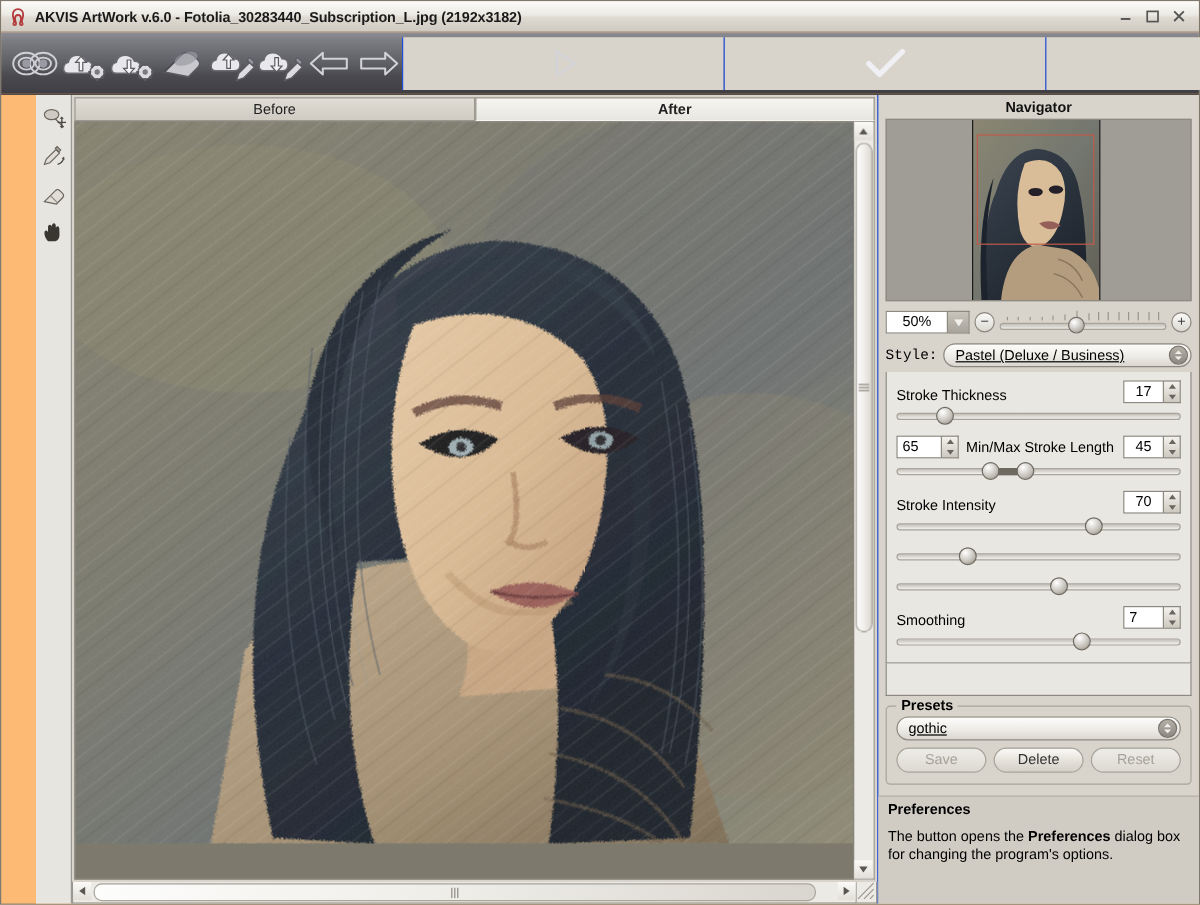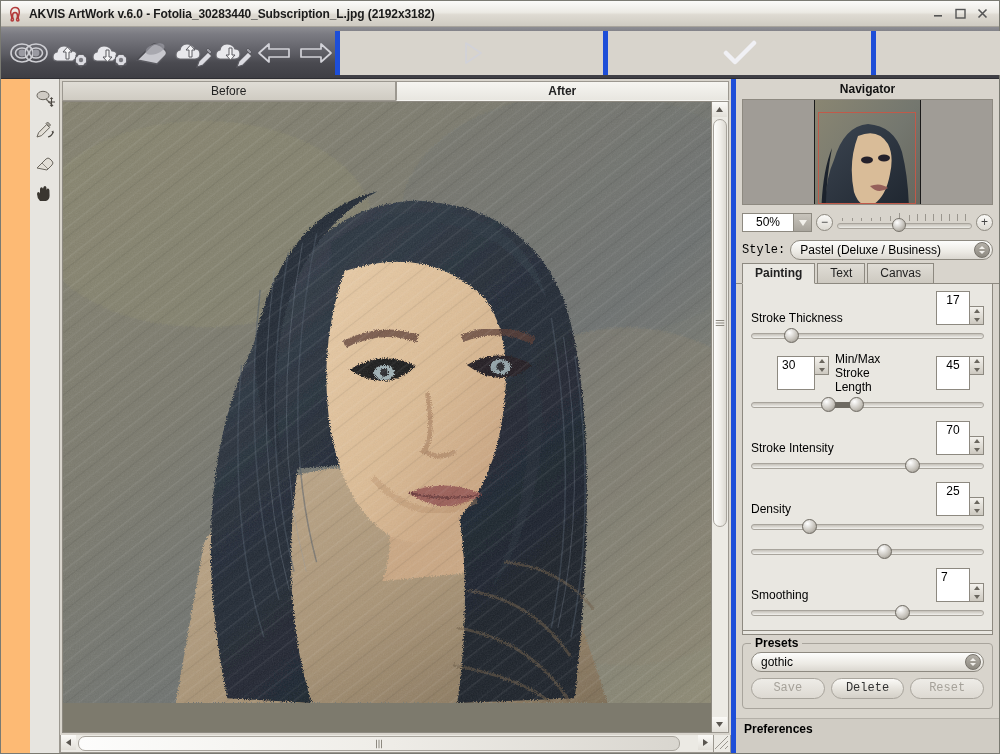--- a/index.html
+++ b/index.html
@@ -75,21 +75,21 @@
               align-items:center; justify-content:center; cursor:pointer;
               background:linear-gradient(to bottom,#fbfaf7,#e2dfd8); }
   .sb-thumb { position:absolute; cursor:pointer;
               background:linear-gradient(to right,#fdfdfc,#efedE8,#d9d6cf);
               border:1px solid #a8a49c; border-radius:7px; }
   .sb-thumb.v { background:linear-gradient(to right,#fdfdfc,#f1efea,#dcd9d2); }
   .sb-grip { position:absolute; }
 
   
   .right { width:268px; flex:0 0 268px; background:#d8d4cc;
-           border-left:5px solid #1d4ed8; display:flex; flex-direction:column;
+           border-left:1px solid #1d4ed8; display:flex; flex-direction:column;
            padding:0; }
   .nav-title { text-align:center; font-weight:bold; font-size:12px; padding:3px 0 3px;
                color:#111; }
   .nav-box { margin:0 6px; height:152px; border:1px solid #8d8980; background:#a09c96;
              position:relative; overflow:hidden; }
   .nav-img { position:absolute; left:71px; top:0; width:106px; height:152px; }
   .nav-rect { position:absolute; border:1px solid #c05a4a; left:75px; top:12px;
               width:98px; height:92px; cursor:move; }
   .nav-line { position:absolute; top:0; bottom:0; width:1px; background:#1a1a1a; }
 
@@ -112,43 +112,43 @@
   .zhandle { position:absolute; width:14px; height:14px; border-radius:50%;
              top:5px; background:radial-gradient(circle at 35% 30%,#fff,#b6b2aa 70%,#8d8980);
              border:1px solid #77736b; cursor:pointer; }
 
   .stylerow { display:flex; align-items:center; gap:5px; padding:2px 6px 4px; }
   .stylelabel { font-size:12px;font-family:Liberation Mono, monospace; }
   .combo { flex:1 1 auto; height:20px; border:1px solid #8d8980; border-radius:10px;
            background:linear-gradient(to bottom,#fdfdfc,#eceae4 60%,#dad7d0);
            display:flex; align-items:center; padding:0 2px 0 9px; cursor:pointer;
            font-size:12px; position:relative; }
-  .combo .txt { flex:1 1 auto; white-space:nowrap; overflow:hidden; }
+  .combo .txt { flex:1 1 auto; white-space:nowrap; overflow:hidden;text-decoration:underline; }
   .spinround { width:16px; height:16px; border-radius:50%; flex:0 0 16px;
                background:linear-gradient(to bottom,#b4b0a8,#8d8980);
                border:1px solid #77736b; position:relative; }
   .spinround:before, .spinround:after { content:""; position:absolute; left:4px;
                border-left:3px solid transparent; border-right:3px solid transparent; }
   .spinround:before { top:3px; border-bottom:3px solid #f2f0eb; }
   .spinround:after { bottom:3px; border-top:3px solid #f2f0eb; }
 
   .ptabs { display:flex; padding:0 6px; gap:0; align-items:flex-end; height:20px;
            border-bottom:1px solid #8d8980; }
   .ptab { padding:2px 12px; font-size:12px; line-height:15px; cursor:pointer;
           background:linear-gradient(to bottom,#e0ddd6,#cdc9c0);
           border:1px solid #8d8980; border-bottom:none; margin-right:2px; color:#222; }
   .ptab.active { background:#e9e7e1; font-weight:bold; position:relative; top:1px;
                  border-bottom:1px solid #e9e7e1; }
 
   .settings { background:#e9e7e1; margin:0 6px; border:1px solid #8d8980;
               border-top:none; padding:7px 8px 10px; flex:0 0 auto; }
   .srow { display:flex; align-items:flex-end; margin-bottom:2px; }
   .slabel { flex:1 1 auto; font-size:12px; }
-  .numbox { width:34px; height:34px; border:1px solid #8d8980; background:#fff;
-            font-size:12px; line-height:17px; text-align:center;margin-left:26px; }
+  .numbox { width:34px; height:19px; border:1px solid #8d8980; background:#fff;
+            font-size:12px; line-height:17px; text-align:center; }
   .numbox.left { text-align:left; padding-left:4px; }
   .spin { width:14px; height:19px; border:1px solid #8d8980; border-left:none;
           background:linear-gradient(to bottom,#f4f2ed,#cdc9c0);
           display:flex; flex-direction:column; cursor:pointer; }
   .spin div { flex:1 1 50%; display:flex; align-items:center; justify-content:center; }
   .arrup, .arrdn { width:0; height:0; border-left:3px solid transparent;
                    border-right:3px solid transparent; }
   .arrup { border-bottom:4px solid #6a665e; }
   .arrdn { border-top:4px solid #6a665e; }
 
@@ -165,21 +165,21 @@
   .filler { flex:1 1 auto; background:#e9e7e1; margin:0 6px;
             border:1px solid #8d8980; border-top:none; min-height:4px; }
 
   .presets { margin:8px 6px 0; border:1px solid #a8a49c; border-radius:4px;
              padding:8px 8px 9px; position:relative; background:#d8d4cc; }
   .presets legend { position:absolute; top:-8px; left:8px; background:#d8d4cc;
                     padding:0 4px; font-weight:bold; font-size:12px; }
   .pbtns { display:flex; gap:6px; margin-top:6px; }
   .pbtn { flex:1 1 33%; height:21px; border:1px solid #a8a49c; border-radius:11px;
           background:linear-gradient(to bottom,#fbfaf7,#e4e1da 55%,#d4d0c8);
-          font-size:12px; line-height:19px; text-align:center; cursor:pointer; color:#333;font-family:Liberation Mono, monospace; }
+          font-size:12px; line-height:19px; text-align:center; cursor:pointer; color:#333; }
   .pbtn.disabled { color:#a6a29a; cursor:default;
                    background:linear-gradient(to bottom,#eeece7,#ddd9d2); }
 
   .prefs { margin:9px 0 0; padding:3px 8px 8px 8px; background:#d0ccc4;
            border-top:1px solid #b4b0a8; flex:1 1 auto; }
   .prefs h4 { font-size:12px; font-weight:bold; margin-bottom:9px; }
   .prefs p { font-size:12px; line-height:15px; }
   .prefs b { font-weight:bold; }
 </style>
 </head>
@@ -581,25 +581,20 @@
       </div>
 
       <div class="stylerow">
         <div class="stylelabel">Style:</div>
         <div class="combo">
           <span class="txt">Pastel (Deluxe / Business)</span>
           <span class="spinround"></span>
         </div>
       </div>
 
-      <div class="ptabs">
-        <div class="ptab active">Painting</div>
-        <div class="ptab">Text</div>
-        <div class="ptab">Canvas</div>
-      </div>
 
       <div class="settings">
 
         <div class="srow">
           <div class="slabel">Stroke Thickness</div>
           <div class="numbox">17</div>
           <div class="spin">
             <div>
                 <i class="arrup"></i>
               </div>
@@ -608,21 +603,21 @@
               </div>
           </div>
         </div>
         <div class="trackwrap">
           <div class="track"></div>
           <div class="handle" id="h-thick" style="left: calc(17% - 7px);"></div>
         </div>
 
         <div class="minmaxrow">
           <div style="display:flex;">
-            <div class="numbox left" style="width:38px;">30</div>
+            <div class="numbox left" style="width:38px;">65</div>
             <div class="spin">
               <div>
                   <i class="arrup"></i>
                 </div>
                 <div>
                   <i class="arrdn"></i>
                 </div>
             </div>
           </div>
           <div class="slabel">Min/Max Stroke Length</div>
@@ -655,32 +650,20 @@
               <div>
                 <i class="arrdn"></i>
               </div>
           </div>
         </div>
         <div class="trackwrap">
           <div class="track"></div>
           <div class="handle" id="h-int" style="left: calc(69% - 7px);"></div>
         </div>
 
-        <div class="srow">
-          <div class="slabel">Density</div>
-          <div class="numbox">25</div>
-          <div class="spin">
-            <div>
-                <i class="arrup"></i>
-              </div>
-              <div>
-                <i class="arrdn"></i>
-              </div>
-          </div>
-        </div>
         <div class="trackwrap">
           <div class="track"></div>
           <div class="handle" id="h-den" style="left: calc(25% - 7px);"></div>
         </div>
 
         <div class="trackwrap">
           <div class="track"></div>
           <div class="handle" id="h-lig" style="left: calc(57% - 7px);"></div>
         </div>
 
@@ -712,17 +695,18 @@
         </div>
         <div class="pbtns">
           <div class="pbtn disabled">Save</div>
           <div class="pbtn">Delete</div>
           <div class="pbtn disabled">Reset</div>
         </div>
       </div>
 
       <div class="prefs">
         <h4>Preferences</h4>
+        <p><span>The button opens the </span><b>Preferences</b><span> dialog box for changing the program's options.</span></p>
       </div>
 
     </div>
   </div>
 </div>
 
 </body></html>

